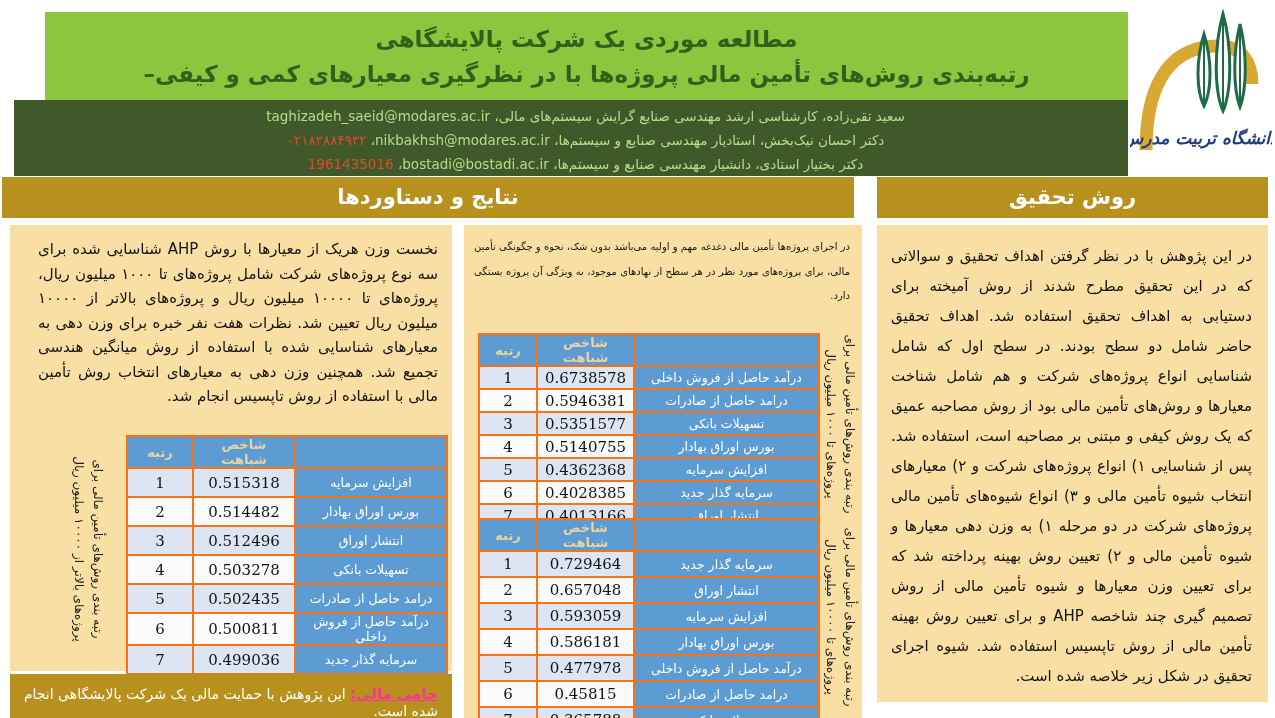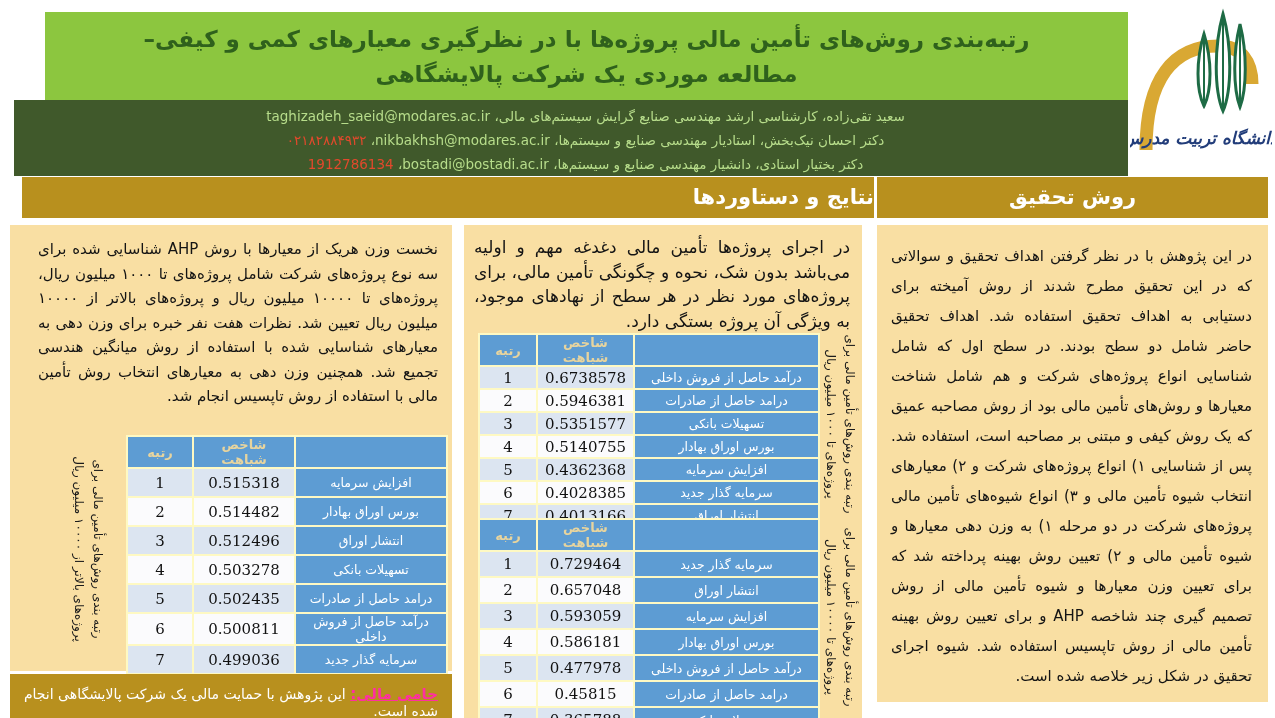--- a/index.html
+++ b/index.html
@@ -17,36 +17,36 @@
   
   .authors-bar { position:absolute; left:14px; top:100px; width:1114px; height:76px;
     background:#40592B; text-align:center; padding-top:4px;padding-left:29px; }
   .authors-bar .aline { font-size:13.5px; line-height:24px; color:#B7DD8B; }
   .authors-bar .email { color:#B7DD8B; unicode-bidi:isolate; direction:ltr; }
   .authors-bar .phone { color:#E2492C; unicode-bidi:isolate; direction:rtl; }
 
   
   .sec-hdr { position:absolute; top:177px; height:41px; background:#B8901E; color:#ffffff;
     font-weight:bold; font-size:21px; text-align:center; line-height:41px; }
-  .sec-results { left:22px; width:852px;text-align:right; }
+  .sec-results { left:2px; width:852px; }
   .sec-method  { left:877px; width:391px; }
 
   
   .panel { position:absolute; background:#F9DFA3; }
   .panel-left   { left:10px;  top:225px; width:442px; height:446px;padding-left:16px; }
   .panel-middle { left:464px; top:225px; width:398px; height:493px; }
   .panel-right  { left:877px; top:225px; width:391px; height:477px; }
 
   .para { color:#141414; text-align:justify; direction:rtl; }
   .para-method { padding:16px 16px 0 14px; font-size:15px; line-height:30px; }
-  .para-intro  { padding:10px 12px 1px 10px; font-size:17px; line-height:24.5px; }
+  .para-intro  { padding:10px 12px 1px 10px; font-size:10px; line-height:24.5px; }
   .para-left   { padding:12px 14px 0 12px; font-size:15px; line-height:24.5px; }
 
   
-  table.rank-table { border-collapse:separate; border-spacing:2px; background:#fef9c3; direction:ltr; }
+  table.rank-table { border-collapse:separate; border-spacing:2px; background:#f97316; direction:ltr; }
   table.rank-table td, table.rank-table th { padding:0 4px; vertical-align:middle; }
   table.rank-table th { background:#5D9CD3; color:#E7D49E; font-size:13px; font-weight:bold; height:20px; }
   td.c-rank { background:#DCE5F1; width:56px; text-align:center;
     font-family:"DejaVu Serif", serif; font-size:15px; color:#111; }
   td.c-val  { background:#DCE5F1; width:95px; text-align:center;
     font-family:"DejaVu Serif", serif; font-size:15px; color:#111; }
   td.c-met  { background:#5D9CD3; width:183px; color:#ffffff; font-size:12.5px; text-align:center; direction:rtl; }
   tr.alt td.c-rank, tr.alt td.c-val { background:#FBFBFD; }
   .tblA { position:absolute; left:478px; top:333px; }
   .tblA td { height:21px; }
@@ -71,22 +71,22 @@
   .funding-bar { position:absolute; left:10px; top:674px; width:442px; height:56px;
     background:#B8901E; color:#ffffff; font-size:14px; padding:11px 14px 0 8px; direction:rtl; }
   .funding-bar .flabel { color:#FF2FA0; font-weight:bold; text-decoration:underline; font-size:15px; }
 </style>
 </head>
 <body>
 
 <div id="page">
 
   <div class="title-band">
+    <div>مطالعه موردی یک شرکت پالایشگاهی</div>
     <div>رتبه‌بندی روش‌های تأمین مالی پروژه‌ها با در نظرگیری معیارهای کمی و کیفی–</div>
-    <div>مطالعه موردی یک شرکت پالایشگاهی</div>
   </div>
 
   <div class="logo-box">
     <svg width="142" height="170" viewBox="0 0 142 170">
       <path d="M16,146 C16,74 44,42 88,42 C112,42 122,58 122,80" fill="none" stroke="#D9A833" stroke-width="13"></path>
       <g>
         <path d="M74,30 C66,56 66,86 74,102 C82,86 82,56 74,30 Z" fill="#ffffff" stroke="#1E6B45" stroke-width="3"></path>
         <line x1="74" y1="36" x2="74" y2="100" stroke="#1E6B45" stroke-width="2"></line>
         <path d="M93,10 C84,42 84,86 93,107 C102,86 102,42 93,10 Z" fill="#ffffff" stroke="#1E6B45" stroke-width="3"></path>
         <line x1="93" y1="16" x2="93" y2="105" stroke="#1E6B45" stroke-width="2"></line>
@@ -103,21 +103,21 @@
       <span class="email">taghizadeh_saeid@modares.ac.ir</span>
     </div>
     <div class="aline">
       <span>دکتر احسان نیک‌بخش، استادیار مهندسی صنایع و سیستم‌ها،</span>
       <span class="email">nikbakhsh@modares.ac.ir</span>،
       <span class="phone">۰۲۱۸۲۸۸۴۹۳۲</span>
     </div>
     <div class="aline">
       <span>دکتر بختیار استادی، دانشیار مهندسی صنایع و سیستم‌ها،</span>
       <span class="email">bostadi@bostadi.ac.ir</span>،
-      <span class="phone">1912786134</span>
+      <span class="phone">1961435016</span>
     </div>
   </div>
 
   <div class="sec-hdr sec-results">نتایج و دستاوردها</div>
   <div class="sec-hdr sec-method">روش تحقیق</div>
 
   <div class="panel panel-right">
     <div class="para para-method">در این پژوهش با در نظر گرفتن اهداف تحقیق و سوالاتی که در این تحقیق مطرح شدند از روش آمیخته برای دستیابی به اهداف تحقیق استفاده شد. اهداف تحقیق حاضر شامل دو سطح بودند. در سطح اول که شامل شناسایی انواع پروژه‌های شرکت و هم شامل شناخت معیارها و روش‌های تأمین مالی بود از روش مصاحبه عمیق که یک روش کیفی و مبتنی بر مصاحبه است، استفاده شد. پس از شناسایی ۱) انواع پروژه‌های شرکت و ۲) معیارهای انتخاب شیوه تأمین مالی و ۳) انواع شیوه‌های تأمین مالی پروژه‌های شرکت در دو مرحله ۱) به وزن دهی معیارها و شیوه تأمین مالی و ۲) تعیین روش بهینه پرداخته شد که برای تعیین وزن معیارها و شیوه تأمین مالی از روش تصمیم گیری چند شاخصه AHP و برای تعیین روش بهینه تأمین مالی از روش تاپسیس استفاده شد. شیوه اجرای تحقیق در شکل زیر خلاصه شده است.</div>
   </div>
 

